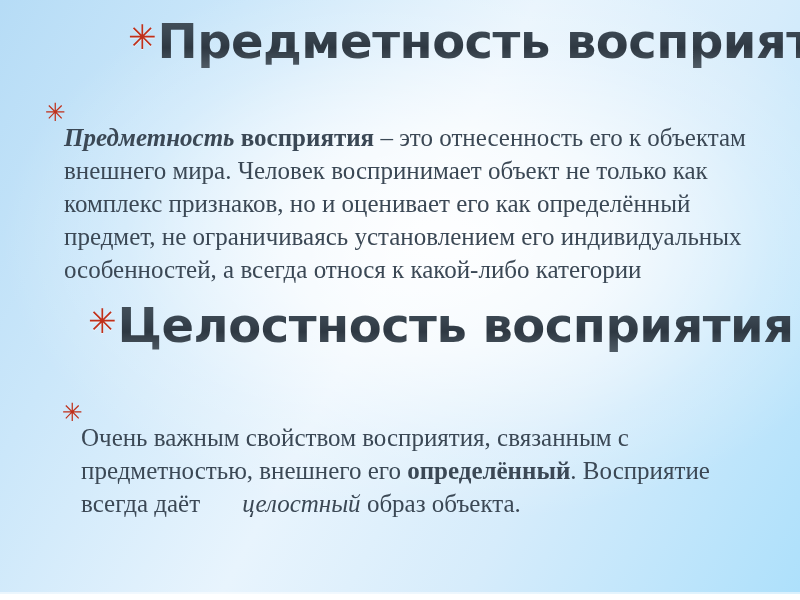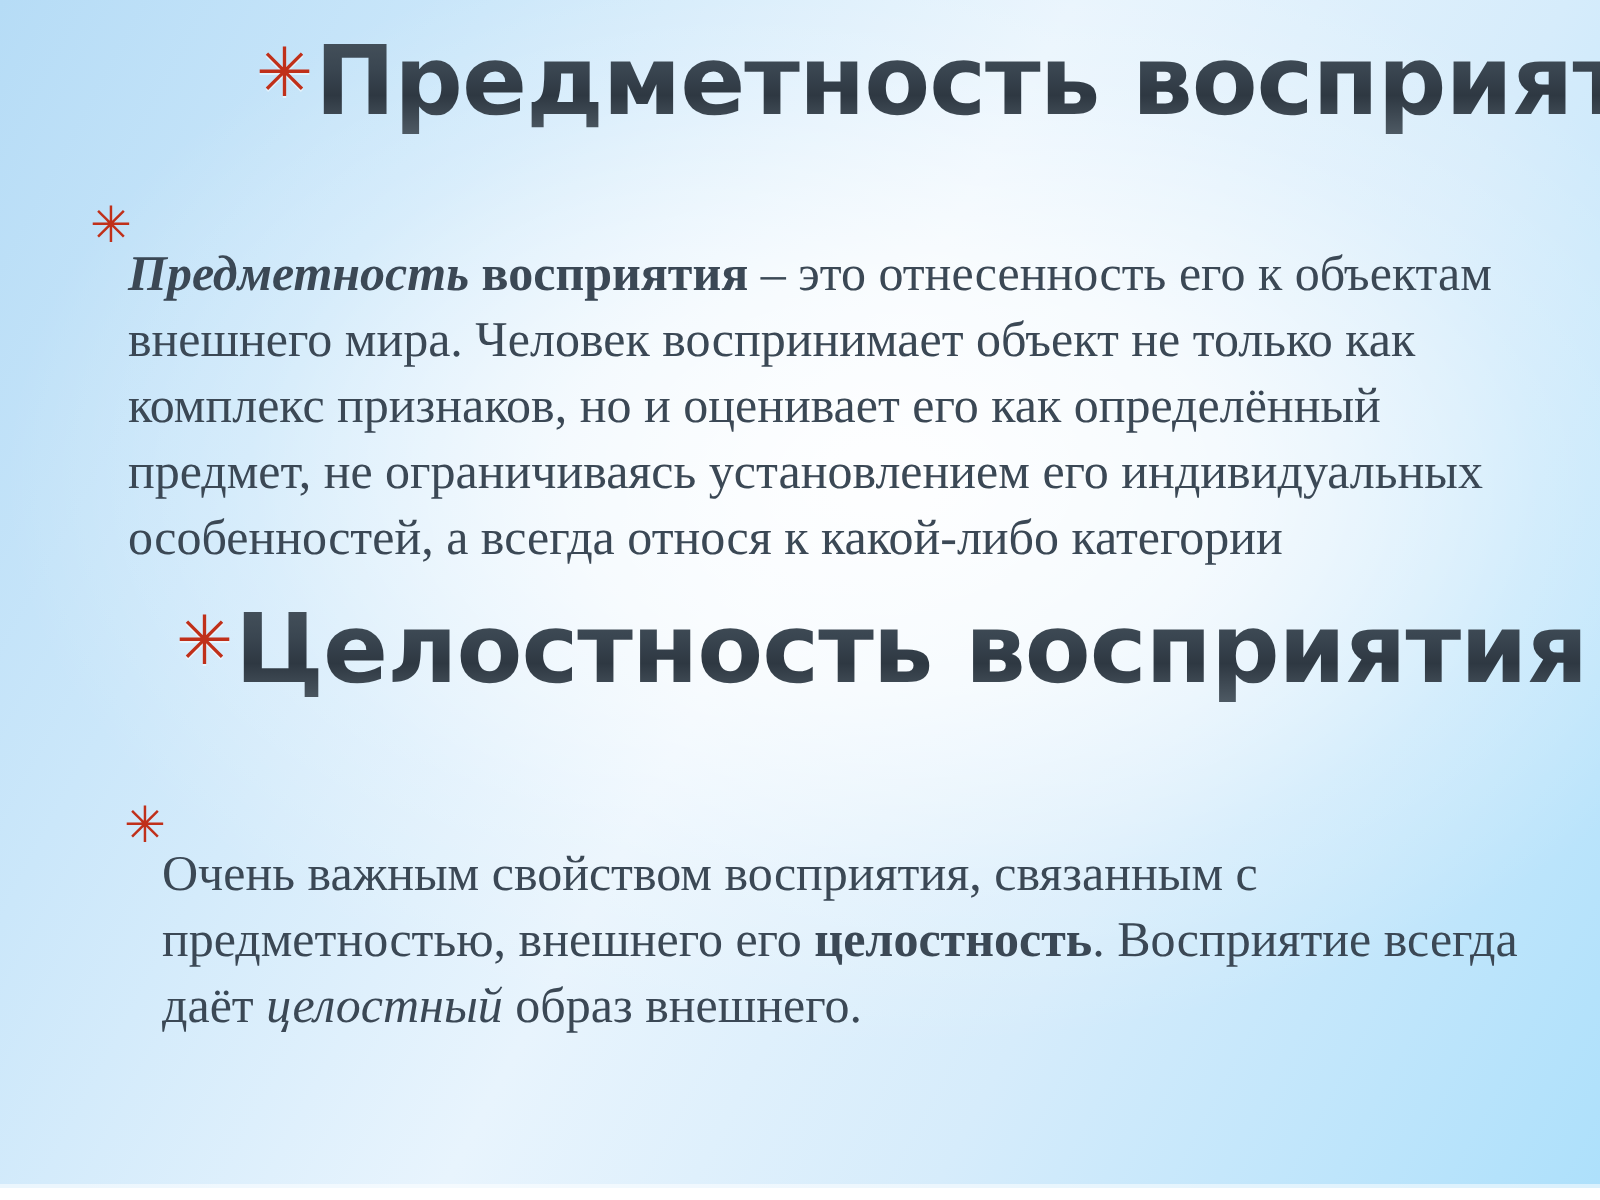--- a/index.html
+++ b/index.html
@@ -123,21 +123,21 @@
 
   .body-text {
     color: #3b4855;
     font-family: "Liberation Serif", "DejaVu Serif", serif;
     font-size: 25px;
     line-height: 33px;
     flex: 1 1 auto;
   }
 
   .body-text b { font-weight: bold; }
-  .body-text i { font-style: italic; }
+  .body-text i { font-style: italic; margin-left: 36px; }
   .body-text .bi { font-weight: bold; font-style: italic; }
 
   #body-1 { left: 45px; top: 96px; width: 720px; }
   #body-2 { left: 62px; top: 396px; width: 700px; }
 </style>
 </head>
 <body>
 
 <div id="slide">
 
@@ -157,18 +157,18 @@
   <div id="heading-2" class="heading-block">
     <span class="heading-bullet">✳</span>
     <span class="heading-stack">
       <span class="heading-text">Целостность восприятия</span>
       <span class="heading-reflection">Целостность восприятия</span>
     </span>
   </div>
 
   <div id="body-2" class="body-block">
     <span class="body-bullet">✳</span>
-    <p class="body-text"><span>Очень важным свойством восприятия, связанным с предметностью, внешнего его </span><b>целостность</b><span>. Восприятие всегда даёт </span><i>целостный</i><span> образ внешнего.</span></p>
+    <p class="body-text"><span>Очень важным свойством восприятия, связанным с предметностью, внешнего его </span><b>определённый</b><span>. Восприятие всегда даёт </span><i>целостный</i><span> образ объекта.</span></p>
   </div>
 
   <div id="bottom-hairline"></div>
   <div id="bottom-strip"></div>
 </div>
 
 </body></html>

